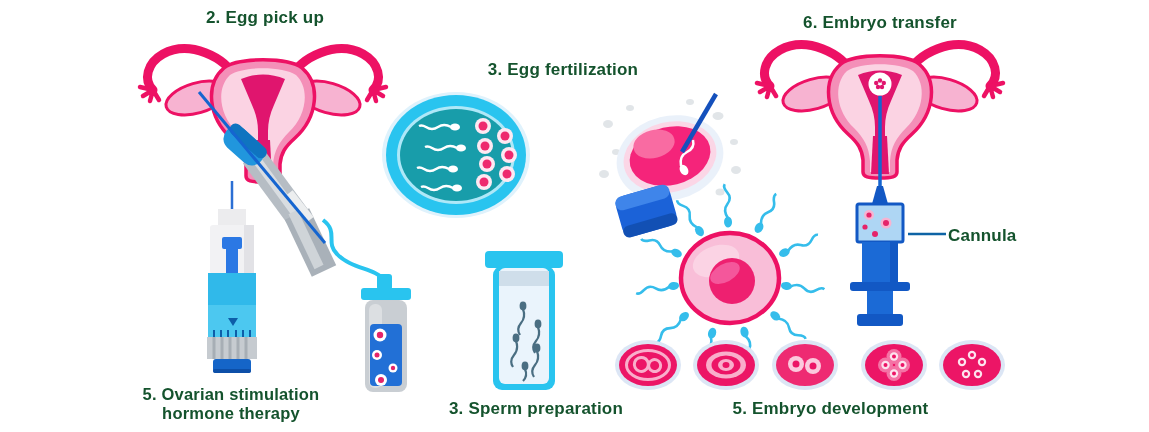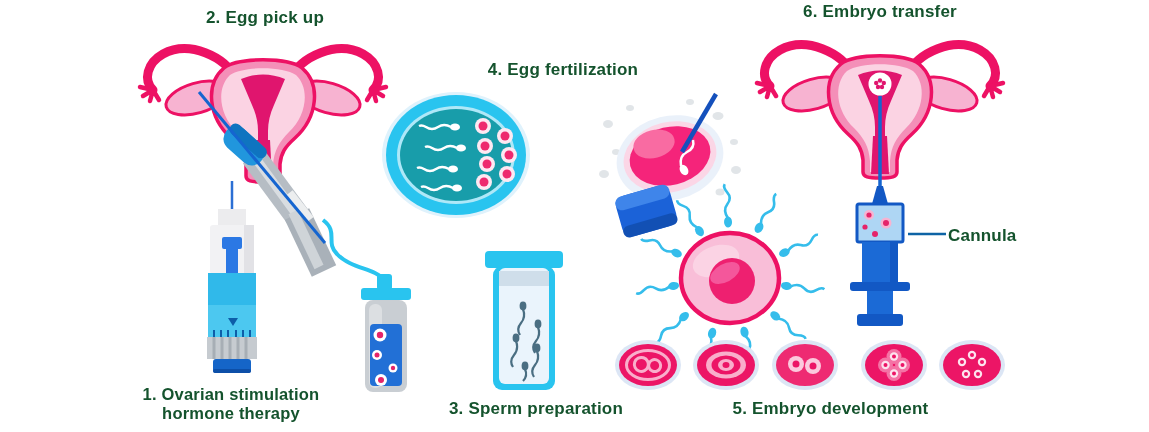--- a/index.html
+++ b/index.html
@@ -315,26 +315,26 @@
         <circle cx="-6" cy="9" r="4.2" fill="#fde3ee"></circle>
           <circle cx="-6" cy="9" r="2" fill="#ec1566"></circle>
         <circle cx="-10" cy="-3" r="4.2" fill="#fde3ee"></circle>
           <circle cx="-10" cy="-3" r="2" fill="#ec1566"></circle>
       </g>
     </g>
   </svg>
 
   <div class="lbl" style="left:160px;top:8px;width:210px">2. Egg pick up</div>
 
-  <div class="lbl" style="left:458px;top:60px;width:210px">4. Egg fertilization</div>
-
-  <div class="lbl" style="left:775px;top:2px;width:210px">6. Embryo transfer</div>
+  <div class="lbl" style="left:458px;top:60px;width:210px">3. Egg fertilization</div>
+
+  <div class="lbl" style="left:775px;top:13px;width:210px">6. Embryo transfer</div>
 
   <div class="lbl small" style="left:126px;top:385px;width:210px">
-    <span>1. Ovarian stimulation</span><br>
+    <span>5. Ovarian stimulation</span><br>
     <span>hormone therapy</span>
   </div>
 
   <div class="lbl" style="left:436px;top:399px;width:200px">3. Sperm preparation</div>
 
   <div class="lbl" style="left:728px;top:399px;width:205px">5. Embryo development</div>
 
   <div class="lbl" style="left:948px;top:226px;text-align:right">Cannula</div>
 
 </div>

